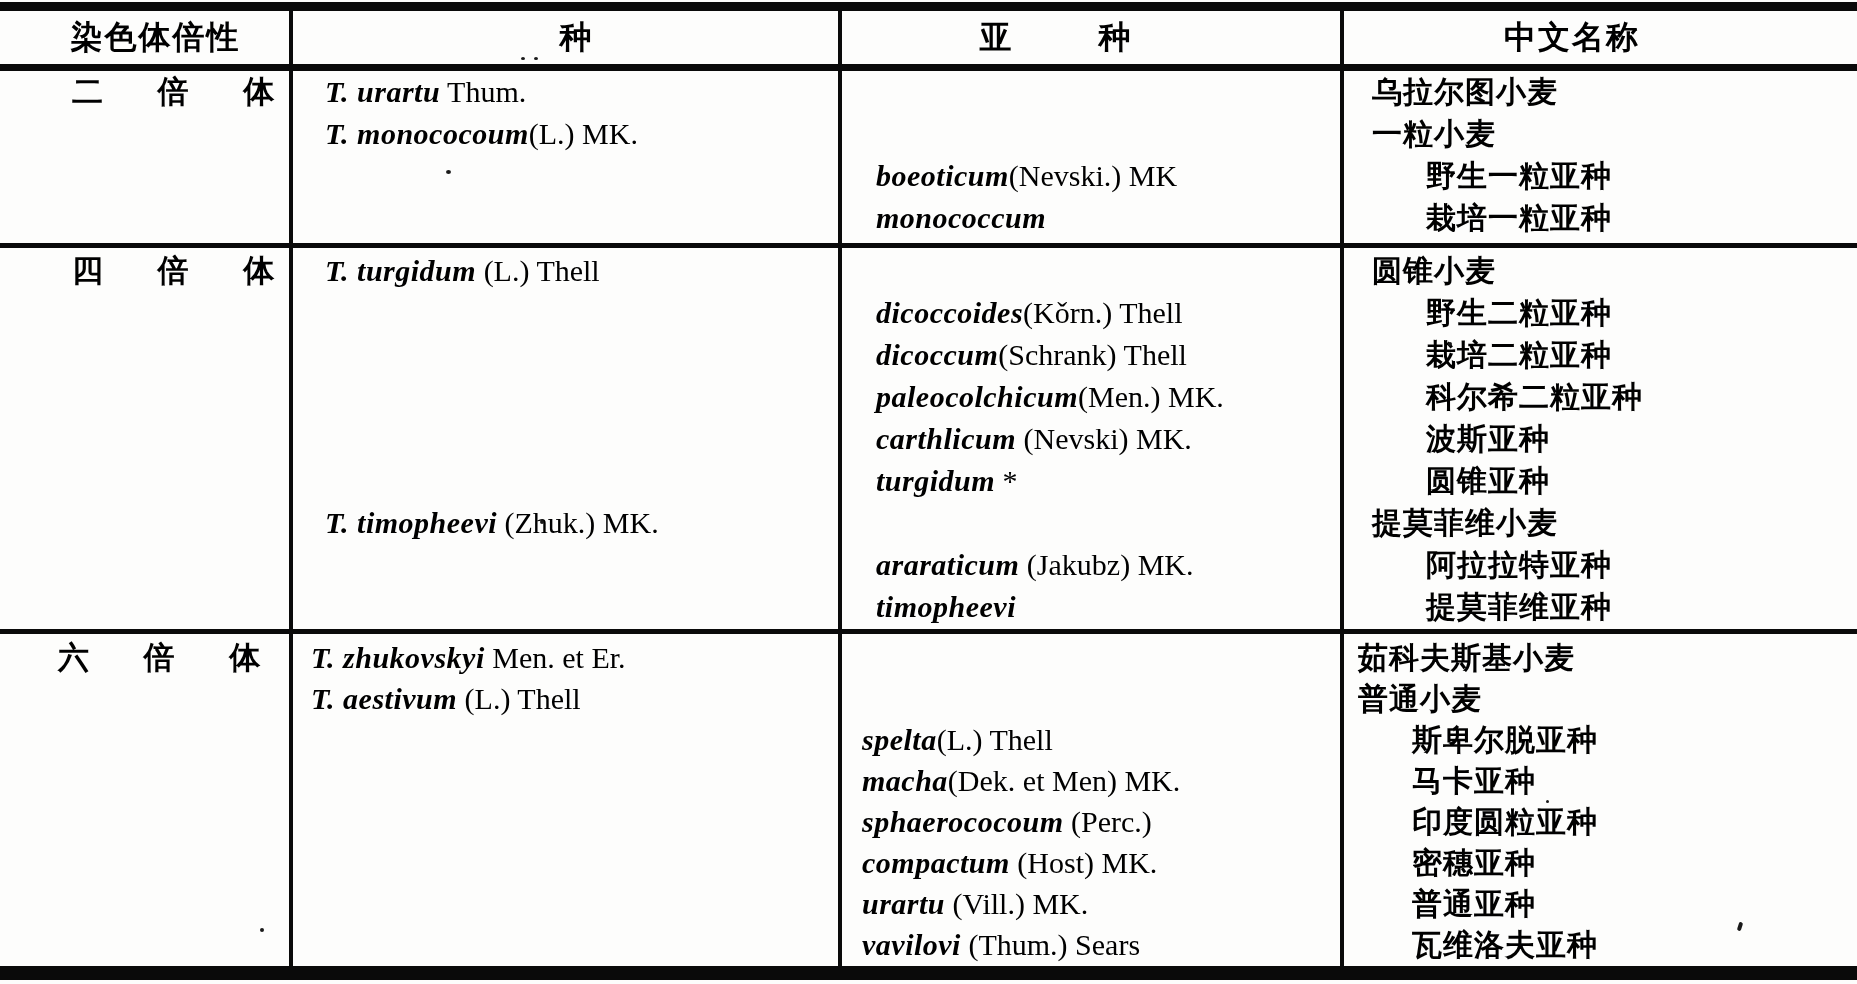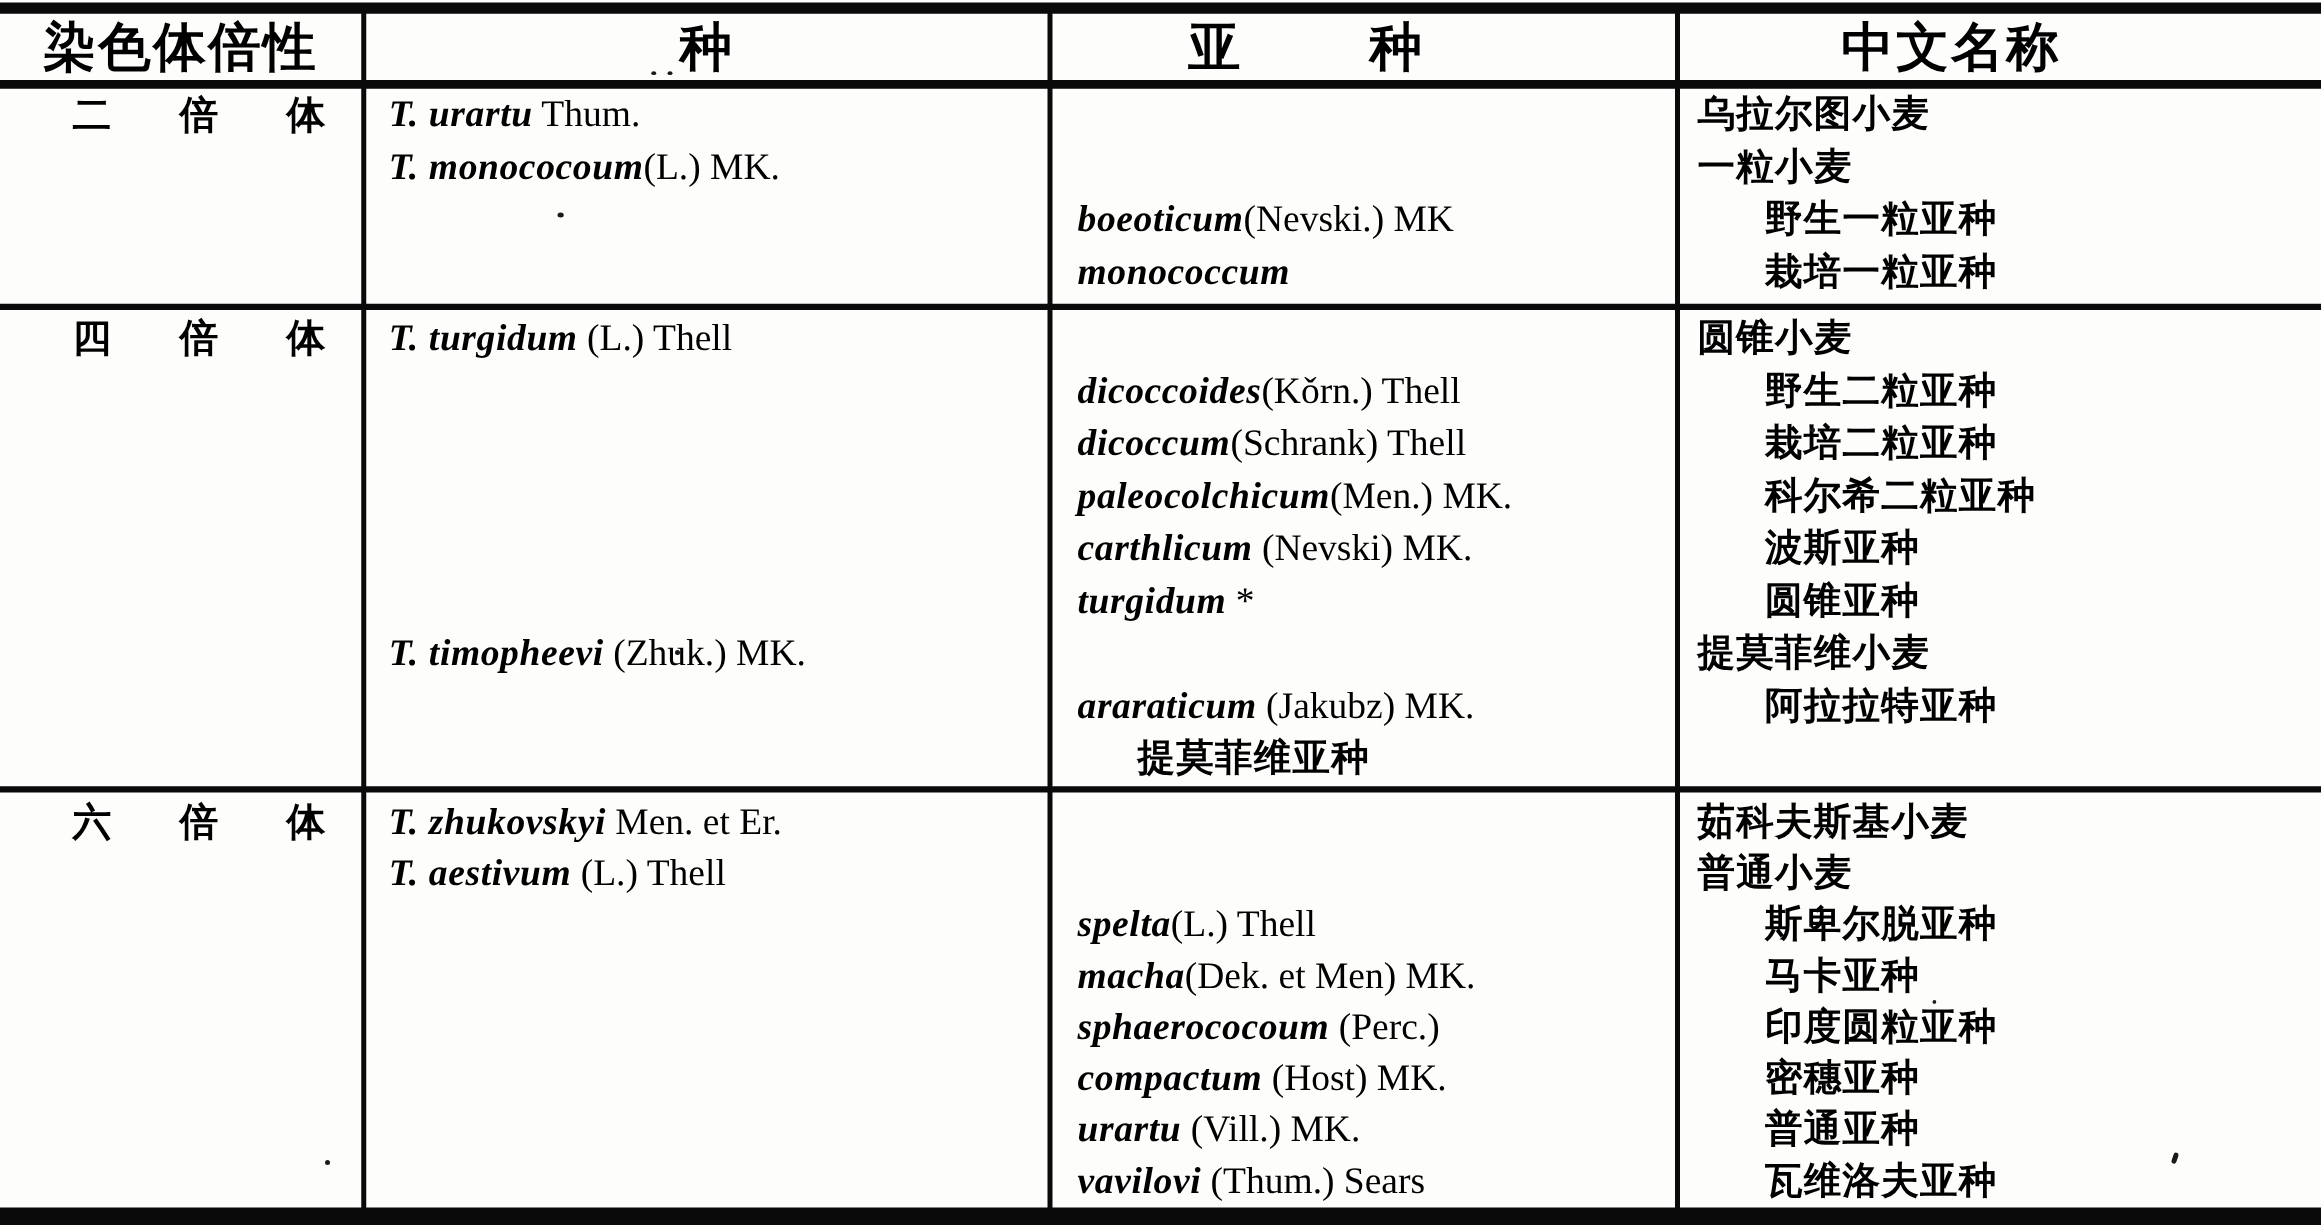--- a/index.html
+++ b/index.html
@@ -16,34 +16,34 @@
   .hr-sep2{top:629px;height:5px;}
   .hr-bottom{top:966px;height:14px;}
   .vr{position:absolute;top:8px;height:962px;width:4px;background:#0a0a0a;}
   .vr1{left:289px;}
   .vr2{left:838px;}
   .vr3{left:1340px;}
   
   .hcell{
     position:absolute;top:14px;height:48px;
     display:flex;align-items:center;justify-content:center;
-    font-family:Liberation Mono, monospace;
-    font-weight:700;font-size:42px;letter-spacing:2px;
+    font-family:Liberation Sans, sans-serif;
+    font-weight:700;font-size:32px;letter-spacing:2px;padding-left:11px;
   }
   .h1{left:0;width:289px;}
   .h2{left:293px;width:545px;}
   .h3{left:842px;width:406px;word-spacing:74px;}
   .h4{left:1344px;width:434px;}
   
   .block{position:absolute;left:0;width:1857px;}
   .b1{top:71px;}
   .b2{top:250px;}
   .b3{top:637px;}
   .trow{display:grid;grid-template-columns:291px 549px 502px 515px;}
-  .b1 .trow,.b2 .trow{height:42px;line-height:42px;}
+  .b1 .trow,.b2 .trow{height:42px;line-height:42px;padding-left:14px;}
   .b3 .trow{height:41px;line-height:41px;}
   .cell{white-space:nowrap;overflow:visible;}
   .c-ploidy{
     padding-left:58px;word-spacing:46px;
     font-family:"Liberation Sans","DejaVu Sans",sans-serif;
     font-weight:700;font-size:31px;
   }
   .c-species{padding-left:20px;font-size:30px;}
   .c-sub{padding-left:22px;font-size:30px;}
   .lat em{font-style:italic;font-weight:600;letter-spacing:0.5px;}
@@ -145,20 +145,21 @@
     </div>
     <div class="trow">
       <div class="cell c-ploidy"></div>
       <div class="cell lat c-species"></div>
       <div class="cell lat c-sub"><em>araraticum</em><span class="auth"> (Jakubz) MK.</span></div>
       <div class="cell c-cn ind">阿拉拉特亚种</div>
     </div>
     <div class="trow">
       <div class="cell c-ploidy"></div>
       <div class="cell lat c-species"></div>
+      <div class="cell lat c-sub"><em>timopheevi</em></div>
       <div class="cell c-cn ind">提莫菲维亚种</div>
     </div>
   </div>
 <div class="block b3">
     <div class="trow">
       <div class="cell c-ploidy">六 倍 体</div>
       <div class="cell lat c-species"><em>T. zhukovskyi</em><span class="auth"> Men. et Er.</span></div>
       <div class="cell lat c-sub"></div>
       <div class="cell c-cn">茹科夫斯基小麦</div>
     </div>

